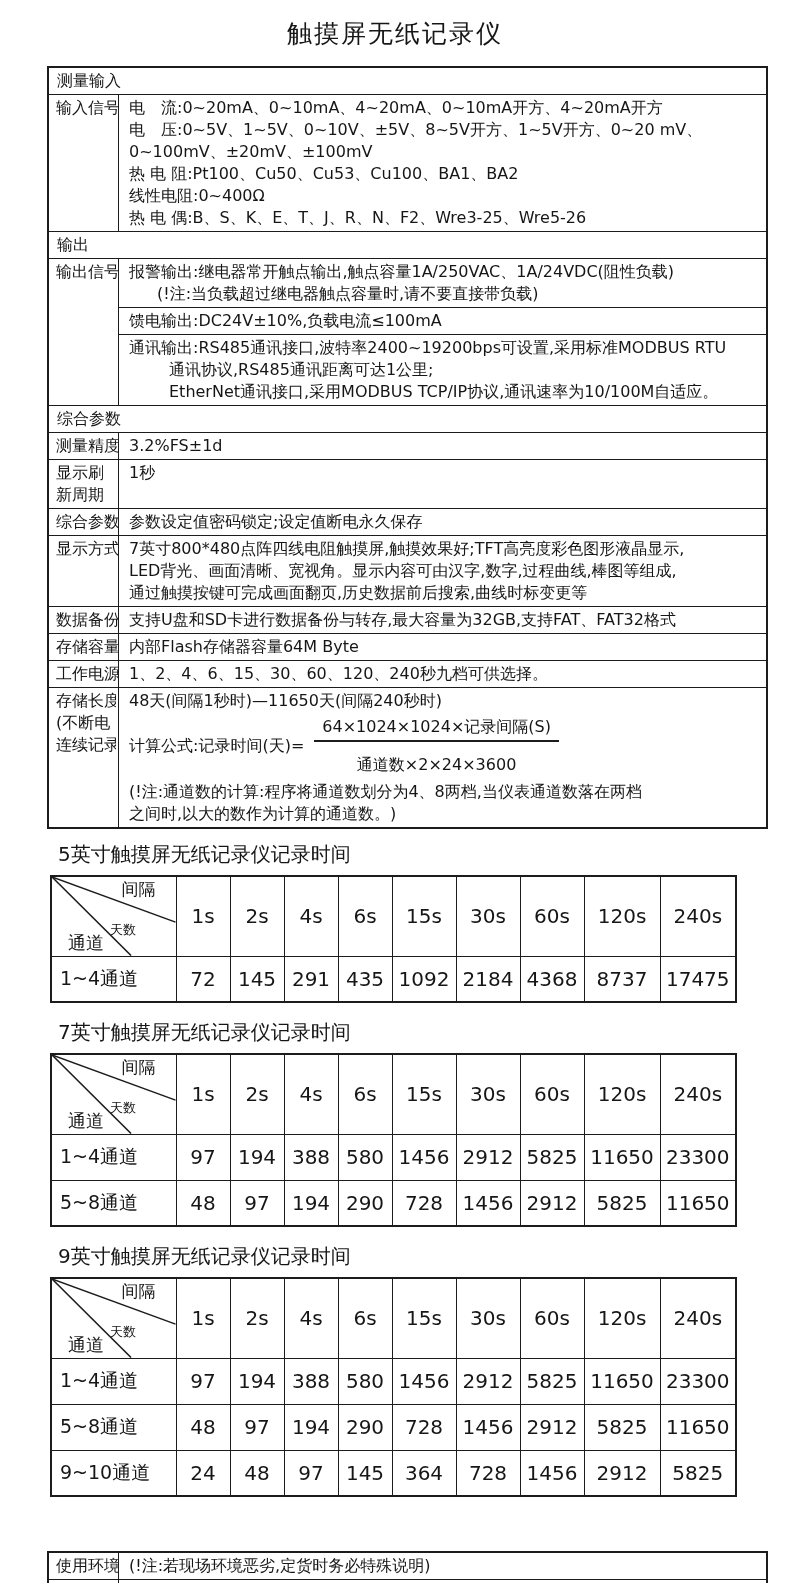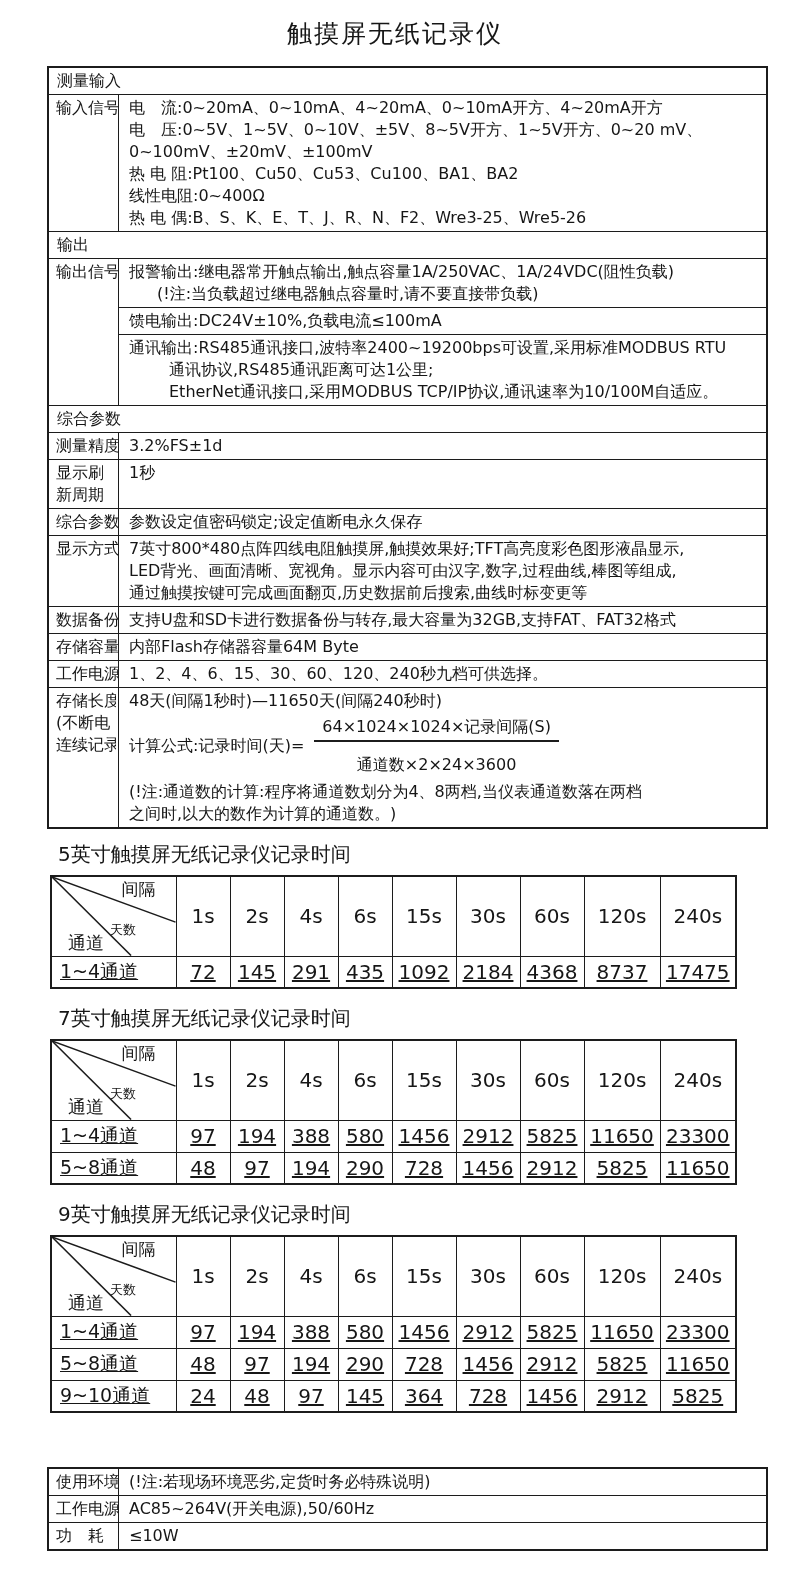--- a/index.html
+++ b/index.html
@@ -38,21 +38,21 @@
   .frac .den { padding-top: 12px; white-space: nowrap; }
   
   .rt { margin: 12px 0 0 50px; width: 689px; }
   .rt + .rt { margin-top: 16px; }
   .rt-title { font-size: 20px; margin: 10px 0 7px 8px; white-space: nowrap; }
   .rt table { border-collapse: collapse; table-layout: fixed; width: 685px;
               border: 2px solid #1c1c1c; }
   .rt td { border: 1.5px solid #1c1c1c; text-align: center; font-size: 20px;
            overflow: hidden; padding: 0; }
   .rt tr.head td { height: 80px; }
-  .rt tr.data td { height: 32px; text-decoration: underline; }
+  .rt tr.data td { height: 46px; }
   .rt td.rlabel { text-align: left; padding-left: 8px; font-size: 19px; white-space: nowrap; }
   .corner { position: relative; }
   .corner svg { position: absolute; left: 0; top: 0; width: 100%; height: 100%; display: block; }
   .c-top { position: absolute; top: 3px; right: 20px; font-size: 17px; line-height: 18px; }
   .c-mid { position: absolute; top: 44px; left: 58px; font-size: 13px; line-height: 18px; text-align: right; }
   .c-bot { position: absolute; bottom: 4px; left: 16px; font-size: 18px; line-height: 18px; }
 </style>
 </head>
 <body>
 

